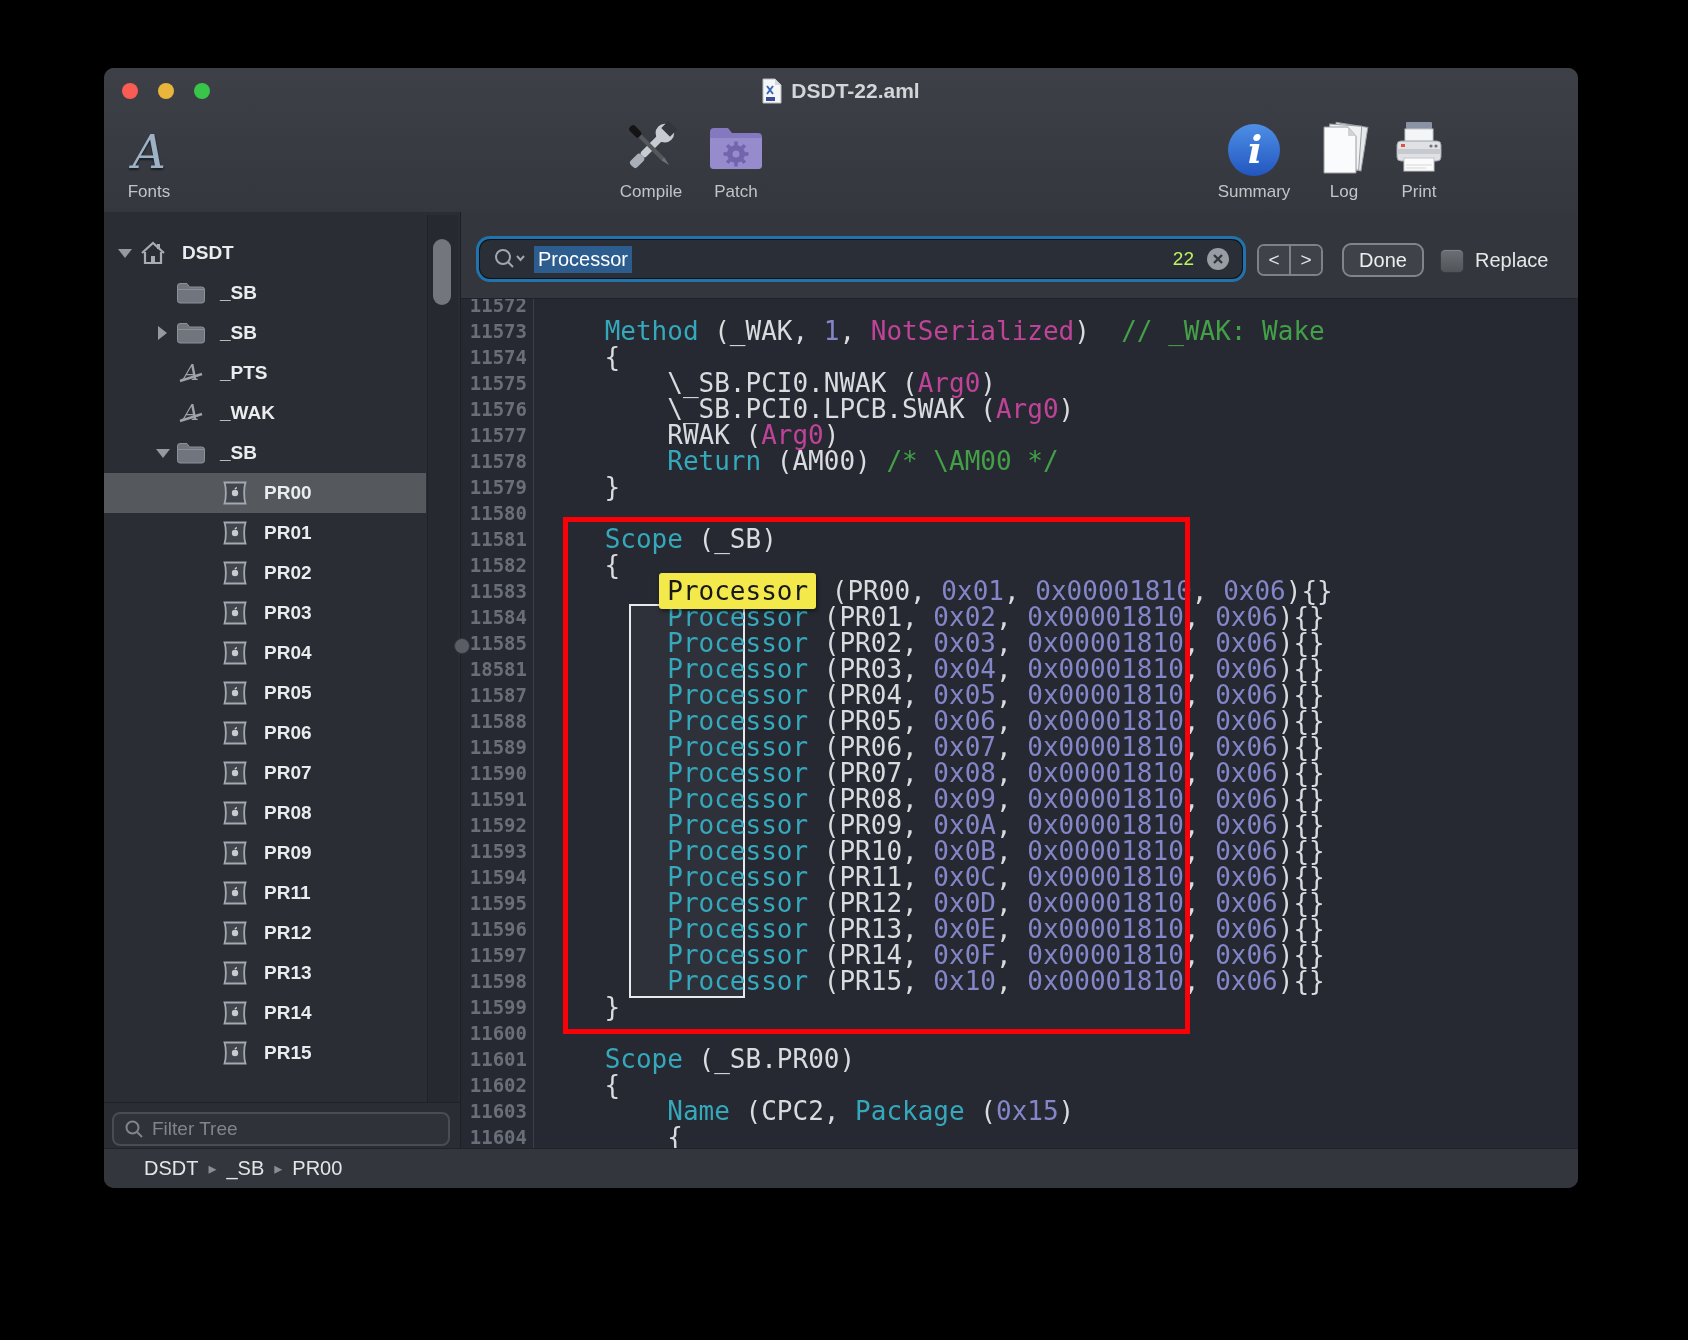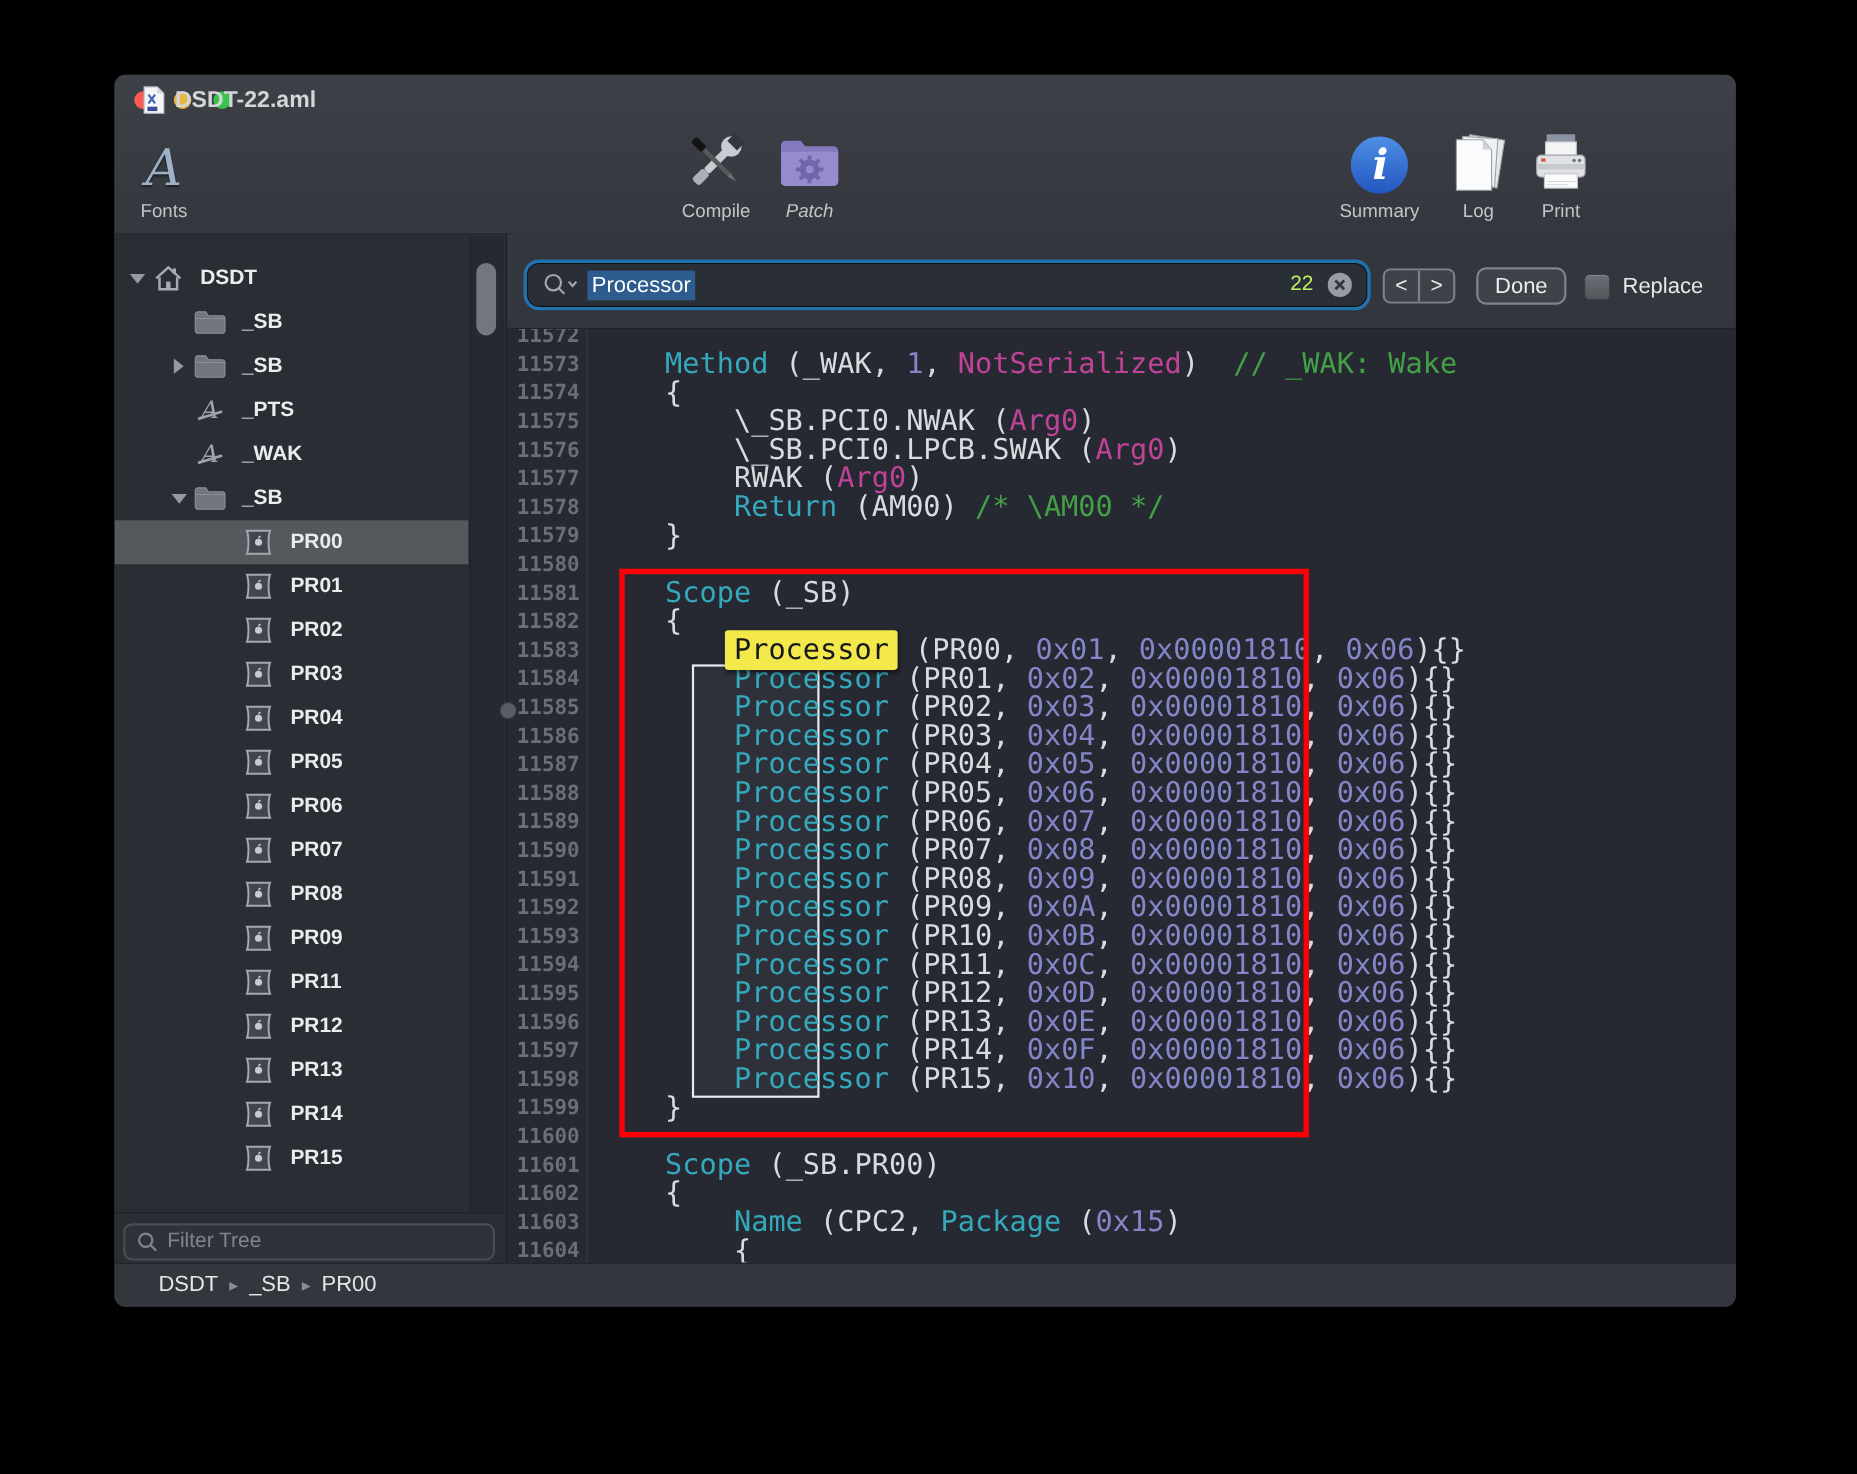--- a/index.html
+++ b/index.html
@@ -8,22 +8,22 @@
   .window{position:absolute;left:104px;top:68px;width:1474px;height:1120px;
           background:#36393F;border-radius:10px;overflow:hidden;
           box-shadow:0 25px 70px rgba(0,0,0,.7);}
   
   .titlebar{position:absolute;left:0;top:0;width:100%;height:144px;
             background:linear-gradient(#3D4046,#34373D);border-bottom:1px solid #1E2024;}
   .tl{position:absolute;top:15px;width:16px;height:16px;border-radius:50%;}
   .tl.red{left:18px;background:#F85C54;}
   .tl.yellow{left:54px;background:#E9B63C;}
   .tl.green{left:90px;background:#39C44A;}
-  .titlegroup{position:absolute;left:0;top:10px;width:100%;display:flex;justify-content:flex-start;
-              align-items:center;gap:9px;margin-left:26px;}
+  .titlegroup{position:absolute;left:0;top:10px;width:100%;display:flex;justify-content:center;
+              align-items:center;gap:9px;}
   .titlegroup .ttext{font-size:21px;font-weight:600;color:#D3D5D8;}
   .tool{position:absolute;top:44px;text-align:center;}
   .tool .ticonbox{height:66px;display:flex;align-items:flex-end;justify-content:center;}
   .tool .tlab{margin-top:4px;font-size:17px;color:#C2C4C8;}
   .fonts-a{font-family:"DejaVu Serif",serif;font-style:italic;font-size:46px;line-height:52px;
            color:#9DB2C6;text-shadow:0 2px 2px #1b1e23;}
   
   .sidebar{position:absolute;left:0;top:144px;width:356px;height:936px;background:#2A2D34;
            border-right:1px solid #1D1F24;overflow:hidden;}
   .tree{position:absolute;left:0;top:21px;width:322px;height:869px;overflow:hidden;}
@@ -138,21 +138,21 @@
                 <rect x="26.5" y="2" width="7" height="13" rx="2.5" fill="#141414"></rect>
                 <rect x="28" y="15" width="4" height="31" fill="#56585C"></rect>
                 <path d="M28 46h4l-2 9z" fill="#6E7074"></path>
               </g>
             </svg>
           </span>
         </div>
         <div class="tlab">Compile</div>
       </div>
 
-      <div class="tool" style="left:597px;width:70px;font-style:italic;">
+      <div class="tool" style="left:597px;width:70px;">
         <div class="ticonbox">
           <span>
             <svg width="60" height="54" viewBox="0 0 60 54">
               <path d="M4 8a4 4 0 0 1 4-4h14l4 5h26a4 4 0 0 1 4 4v28a4 4 0 0 1-4 4H8a4 4 0 0 1-4-4z" fill="#8478BE"></path>
               <path d="M4 14h52v27a4 4 0 0 1-4 4H8a4 4 0 0 1-4-4z" fill="#968BCC"></path>
               <g fill="#7265AE">
                 <circle cx="30" cy="30" r="9"></circle>
                 <rect x="28.2" y="17.5" width="3.6" height="6"></rect>
                 <rect x="28.2" y="36.5" width="3.6" height="6"></rect>
                 <rect x="28.2" y="17.5" width="3.6" height="6" transform="rotate(45 30 30)"></rect>
@@ -465,21 +465,21 @@
           <div class="lnum">11576</div>
           <div class="lnum">11577</div>
           <div class="lnum">11578</div>
           <div class="lnum">11579</div>
           <div class="lnum">11580</div>
           <div class="lnum">11581</div>
           <div class="lnum">11582</div>
           <div class="lnum">11583</div>
           <div class="lnum">11584</div>
           <div class="lnum">11585</div>
-          <div class="lnum">11586</div>
+          <div class="lnum">18581</div>
           <div class="lnum">11587</div>
           <div class="lnum">11588</div>
           <div class="lnum">11589</div>
           <div class="lnum">11590</div>
           <div class="lnum">11591</div>
           <div class="lnum">11592</div>
           <div class="lnum">11593</div>
           <div class="lnum">11594</div>
           <div class="lnum">11595</div>
           <div class="lnum">11596</div>

